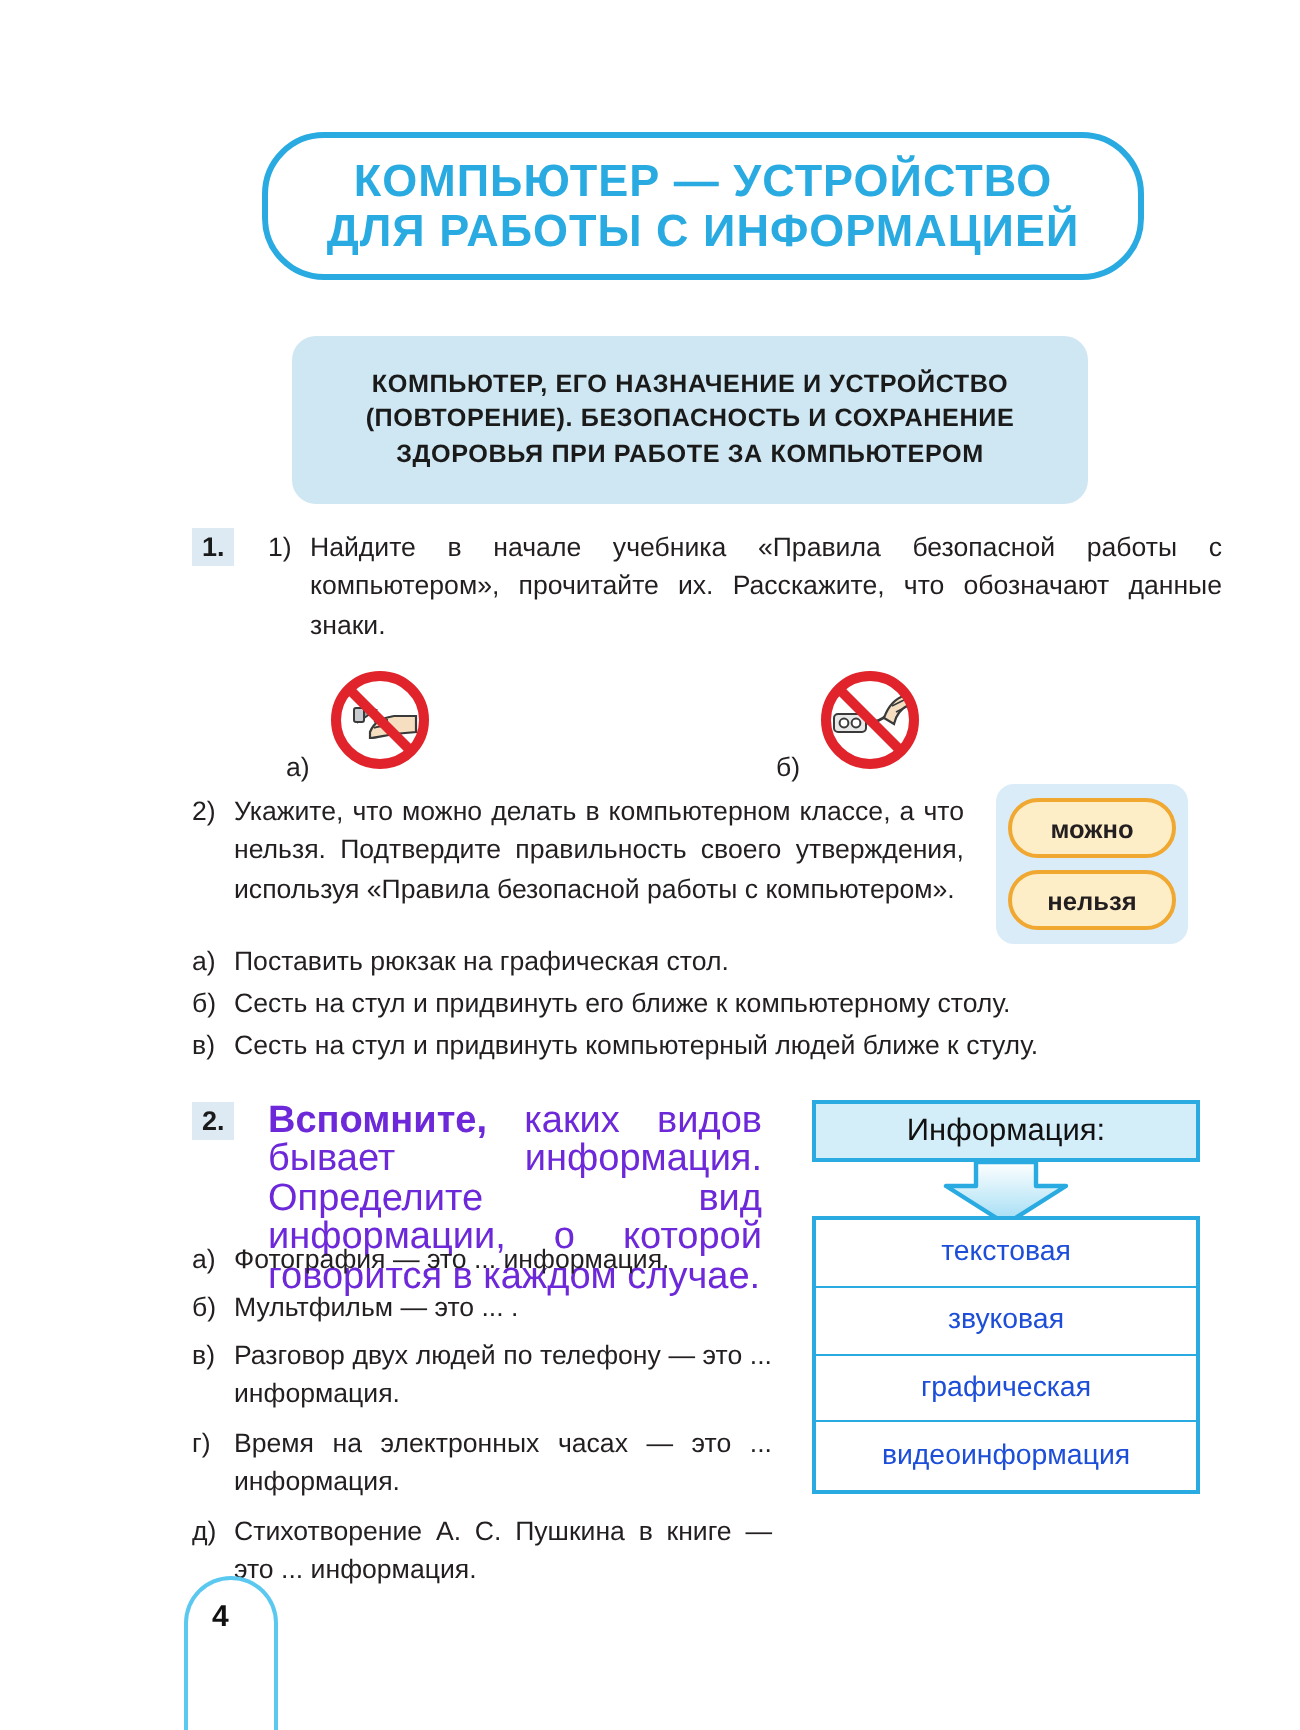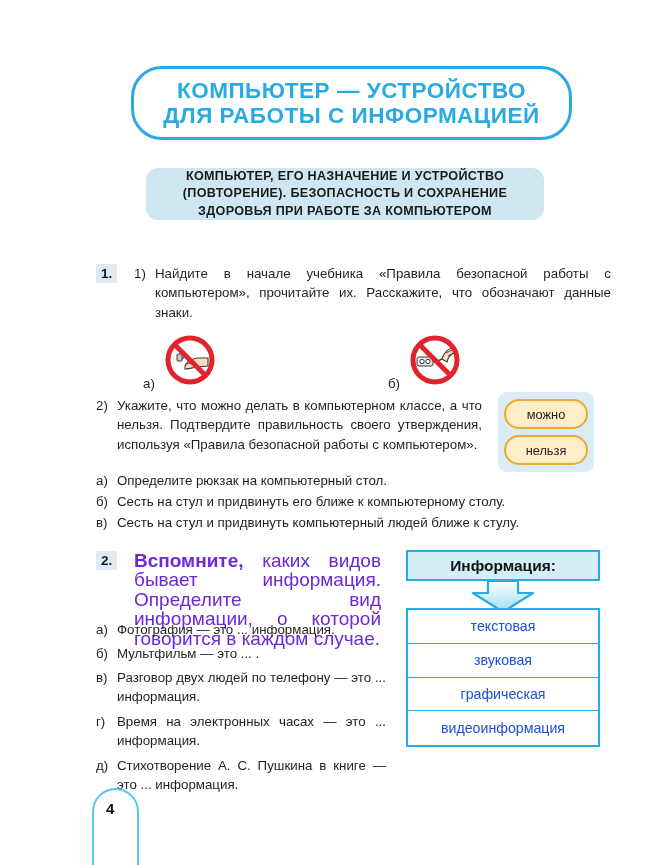--- a/index.html
+++ b/index.html
@@ -40,21 +40,21 @@
     letter-spacing: 0.5px;
     white-space: pre-line;
   }
 
   
   .subtitle-panel {
     position: absolute;
     left: 146px;
     top: 168px;
     width: 398px;
-    height: 52px;
+    height: 84px;
     box-sizing: border-box;
     background: #cfe7f2;
     border-radius: 12px;
     display: flex;
     align-items: center;
     justify-content: center;
   }
   .subtitle-text {
     color: #1a1a1a;
     font-weight: bold;
@@ -138,38 +138,39 @@
     height: 30px;
     box-sizing: border-box;
     background: #fdeec8;
     border: 2px solid #f0a830;
     border-radius: 15px;
     display: flex;
     align-items: center;
     justify-content: center;
     font-size: 12.8px;
     color: #231f20;
+    font-weight: bold;
   }
 
   
   .diag-header {
     position: absolute;
     left: 406px;
     top: 550px;
     width: 194px;
     height: 31px;
     box-sizing: border-box;
     background: #d4eef9;
     border: 2px solid #29abe2;
     display: flex;
     align-items: center;
     justify-content: center;
   }
   .diag-header span {
-    font-weight: bold;
+    font-weight: normal;
     font-size: 15.5px;
     color: #111;
   }
   .diag-arrow {
     position: absolute;
     left: 466px;
     top: 581px;
     width: 74px;
     height: 32px;
   }
@@ -276,21 +277,21 @@
   <span class="body" style="margin-left:21px;">Укажите, что можно делать в компьютерном классе, а что нельзя. Подтвердите правильность своего утверждения, используя «Правила безопасной работы с компьютером».</span>
 </div>
 
 <div class="mn-panel">
   <div class="mn-pill">можно</div>
   <div class="mn-pill">нельзя</div>
 </div>
 
 <div class="li" style="left:96px; top:471px; width:515px;">
   <span class="mark">а)</span>
-  <span class="body nojust" style="margin-left:21px;">Определите рюкзак на компьютерный стол.</span>
+  <span class="body nojust" style="margin-left:21px;">Поставить рюкзак на графическая стол.</span>
 </div>
 <div class="li" style="left:96px; top:492px; width:515px;">
   <span class="mark">б)</span>
   <span class="body" style="margin-left:21px;">Сесть на стул и придвинуть его ближе к компьютерному столу.</span>
 </div>
 <div class="li" style="left:96px; top:513px; width:515px;">
   <span class="mark">в)</span>
   <span class="body" style="margin-left:21px;">Сесть на стул и придвинуть компьютерный людей ближе к стулу.</span>
 </div>
 

